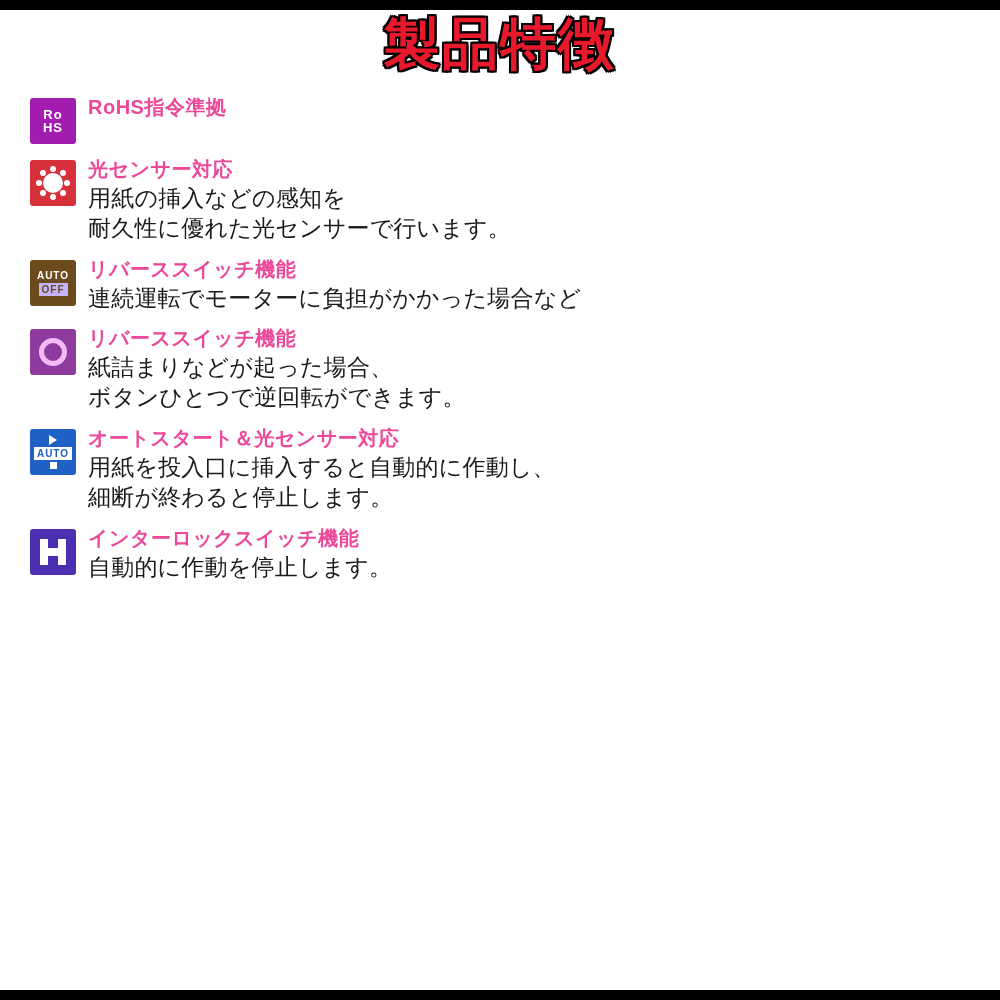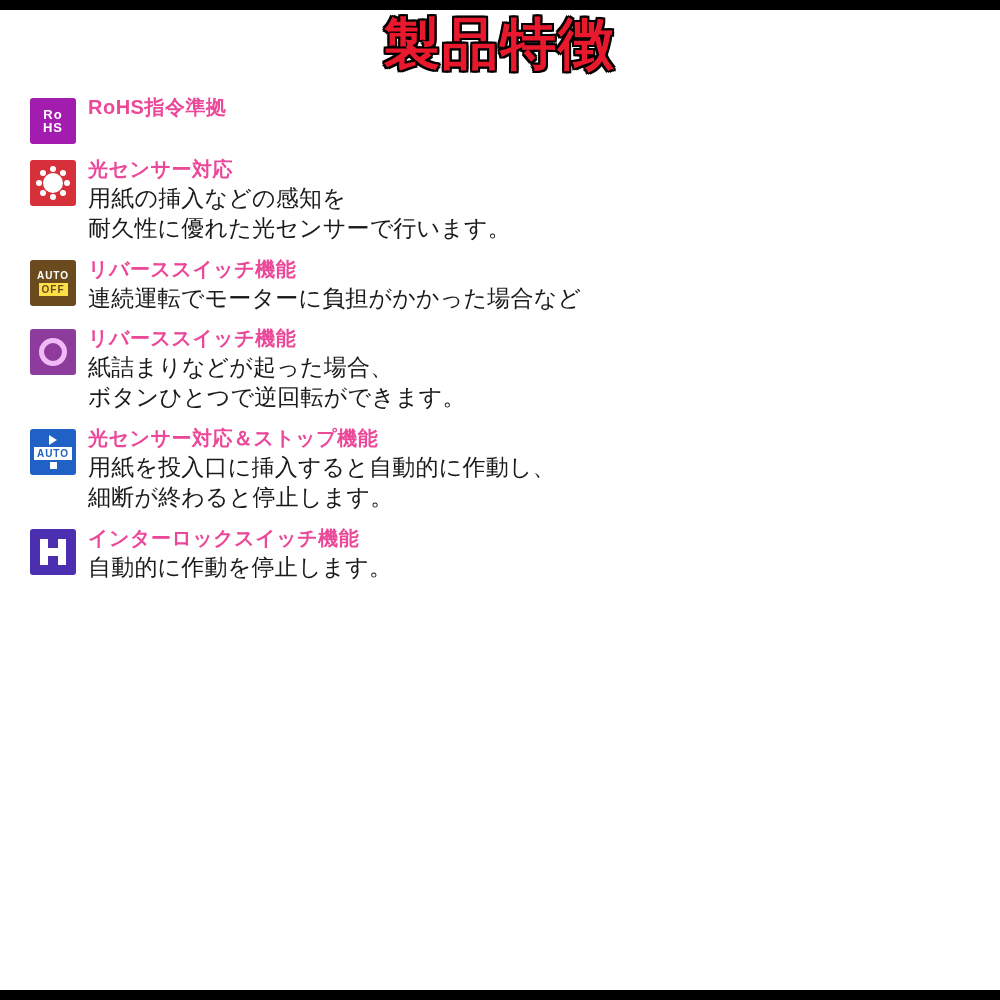--- a/index.html
+++ b/index.html
@@ -132,21 +132,21 @@
     flex-direction: column;
     font-weight: bold;
     font-size: 10px;
     line-height: 1.1;
   }
   .icon-autooff .a1 {
     letter-spacing: 1px;
     margin-bottom: 2px;
   }
   .icon-autooff .a2 {
-    background: #fde047;
+    background: #c4b5fd;
     color: #6b4a1e;
     padding: 1px 3px;
     letter-spacing: 1px;
   }
 
   .icon-reverse {
     background: #8d3b9c;
   }
   .icon-reverse .ring {
     width: 28px;
@@ -266,21 +266,21 @@
       </div>
     </div>
 
     <div class="feature">
       <div class="icon icon-autostart">
         <span class="tri"></span>
         <span class="lbl">AUTO</span>
         <span class="sq"></span>
       </div>
       <div class="body">
-        <div class="f-title">光センサー対応＆ストップ機能</div>
+        <div class="f-title">オートスタート＆光センサー対応</div>
         <div class="f-line">用紙を投入口に挿入すると自動的に作動し、</div>
         <div class="f-line">細断が終わると停止します。</div>
       </div>
     </div>
 
     <div class="feature">
       <div class="icon icon-interlock">
         <span class="h">
             <span class="bar"></span>
           </span>

